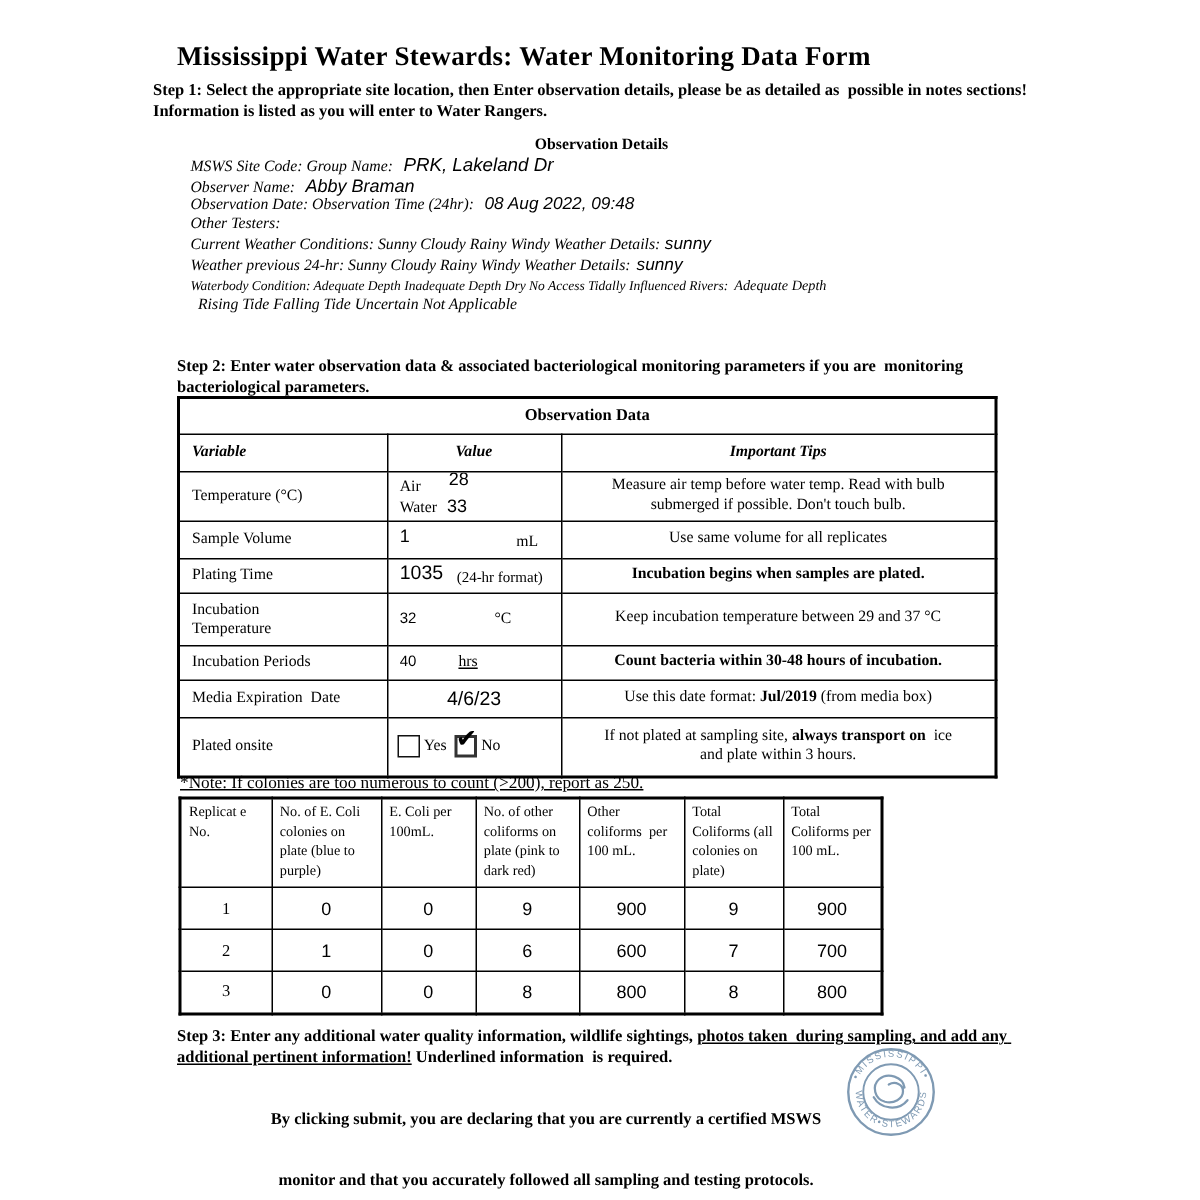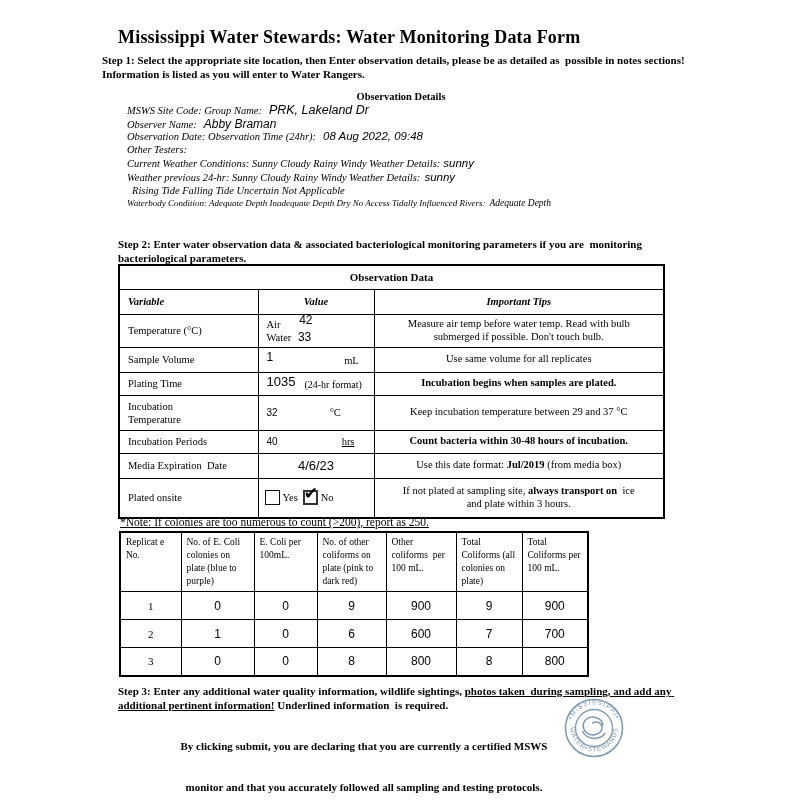--- a/index.html
+++ b/index.html
@@ -80,26 +80,26 @@
       <span class="dvalue"></span>
     </div>
     <div class="dline">
       <span class="dlabel">Current Weather Conditions: Sunny Cloudy Rainy Windy Weather Details:</span>
       <span class="dvalue" style="margin-left:3px;">sunny</span>
     </div>
     <div class="dline">
       <span class="dlabel">Weather previous 24-hr: Sunny Cloudy Rainy Windy Weather Details:</span>
       <span class="dvalue" style="margin-left:4px;">sunny</span>
     </div>
-    <div class="dline indent">
-      <span class="dlabel">Rising Tide Falling Tide Uncertain Not Applicable</span>
-    </div>
     <div class="dline small">
       <span class="dlabel">Waterbody Condition: Adequate Depth Inadequate Depth Dry No Access Tidally Influenced Rivers:</span>
       <span class="dvalue">Adequate Depth</span>
+    </div>
+    <div class="dline indent">
+      <span class="dlabel">Rising Tide Falling Tide Uncertain Not Applicable</span>
     </div>
   </div>
 
   <div class="abs step step2">Step 2: Enter water observation data &amp; associated bacteriological monitoring parameters if you are  monitoring bacteriological parameters.</div>
 
   <table class="t1">
     <colgroup>
         <col style="width:139px">
         <col style="width:116px">
         <col style="width:290px">
@@ -111,21 +111,21 @@
     <tr style="height:25px">
       <td class="hdr var">Variable</td>
       <td class="hdr c">Value</td>
       <td class="hdr c">Important Tips</td>
     </tr>
     <tr style="height:33px">
       <td class="var">Temperature (°C)</td>
       <td class="vcell">
         <div style="line-height:13px;">
           <span>Air</span>
-          <span class="num" style="position:relative;top:-4px;margin-left:16px;">42</span>
+          <span class="num" style="position:relative;top:-4px;margin-left:16px;">28</span>
         </div>
         <div style="line-height:13px;">
           <span>Water</span>
           <span class="num" style="margin-left:4px;">33</span>
         </div>
       </td>
       <td class="tips"><span>Measure air temp before water temp. Read with bulb  submerged if possible. Don't touch bulb.</span><span class="b"></span><span></span></td>
     </tr>
     <tr style="height:25px">
       <td class="var">Sample Volume</td>
@@ -157,21 +157,21 @@
               <span class="unit" style="margin-left:52px;">°C</span>
             </div>
       </td>
       <td class="tips"><span>Keep incubation temperature between 29 and 37 °C</span><span class="b"></span><span></span></td>
     </tr>
     <tr style="height:23px">
       <td class="var">Incubation Periods</td>
       <td class="vcell">
         <div class="vrow">
               <span class="num small">40</span>
-              <span class="unit" style="margin-left:64px;text-decoration:underline;">hrs</span>
+              <span class="unit" style="margin-left:28px;text-decoration:underline;">hrs</span>
             </div>
       </td>
       <td class="tips"><span></span><span class="b">Count bacteria within 30-48 hours of incubation.</span><span></span></td>
     </tr>
     <tr style="height:25px">
       <td class="var" style="white-space:pre-wrap;">Media Expiration  Date</td>
       <td style="text-align:center;">
         <span class="num big">4/6/23</span>
       </td>
       <td class="tips"><span>Use this date format: </span><span class="b">Jul/2019</span><span> (from media box)</span></td>

